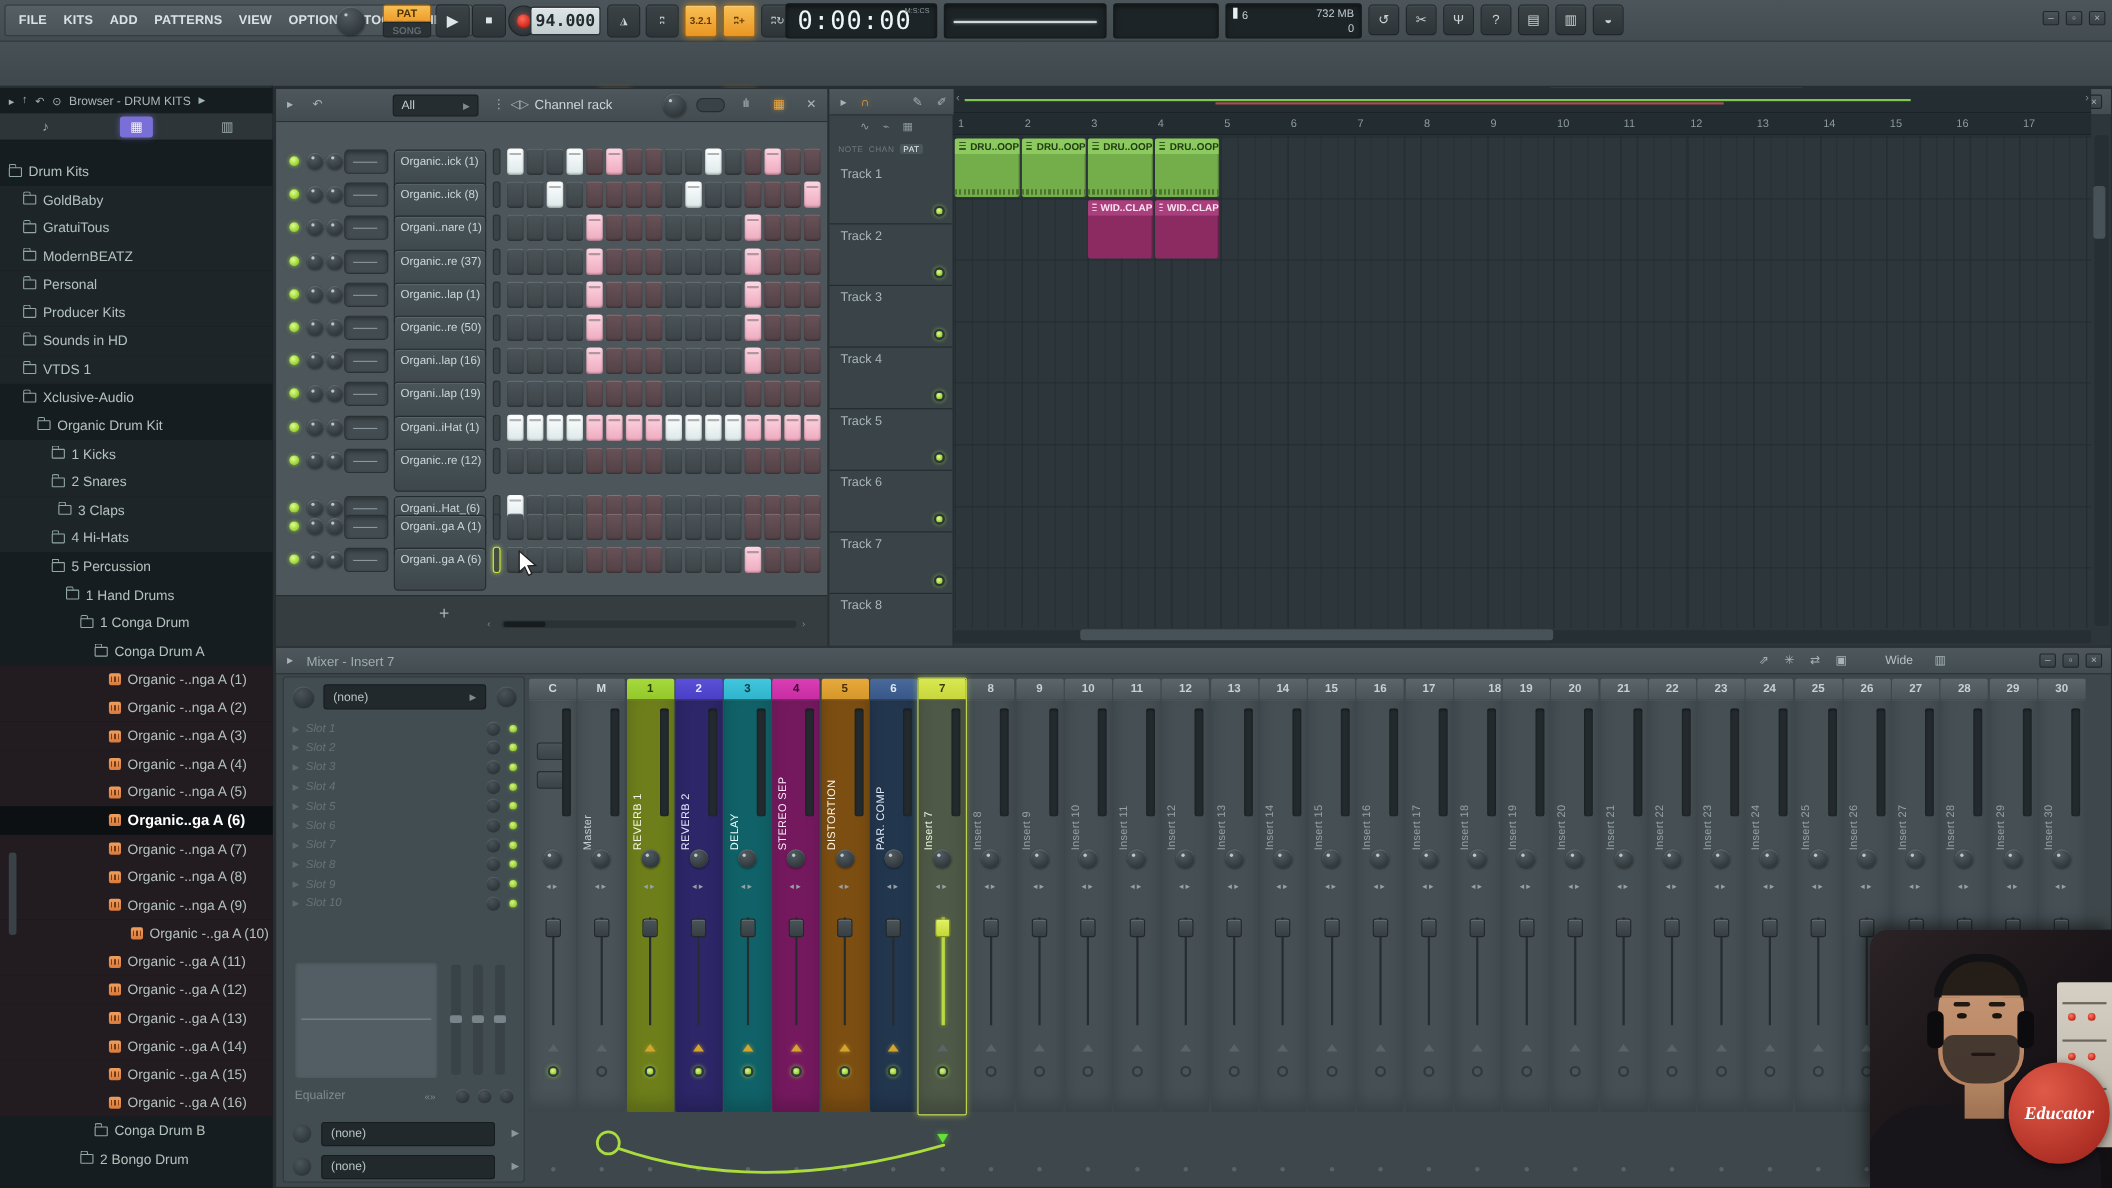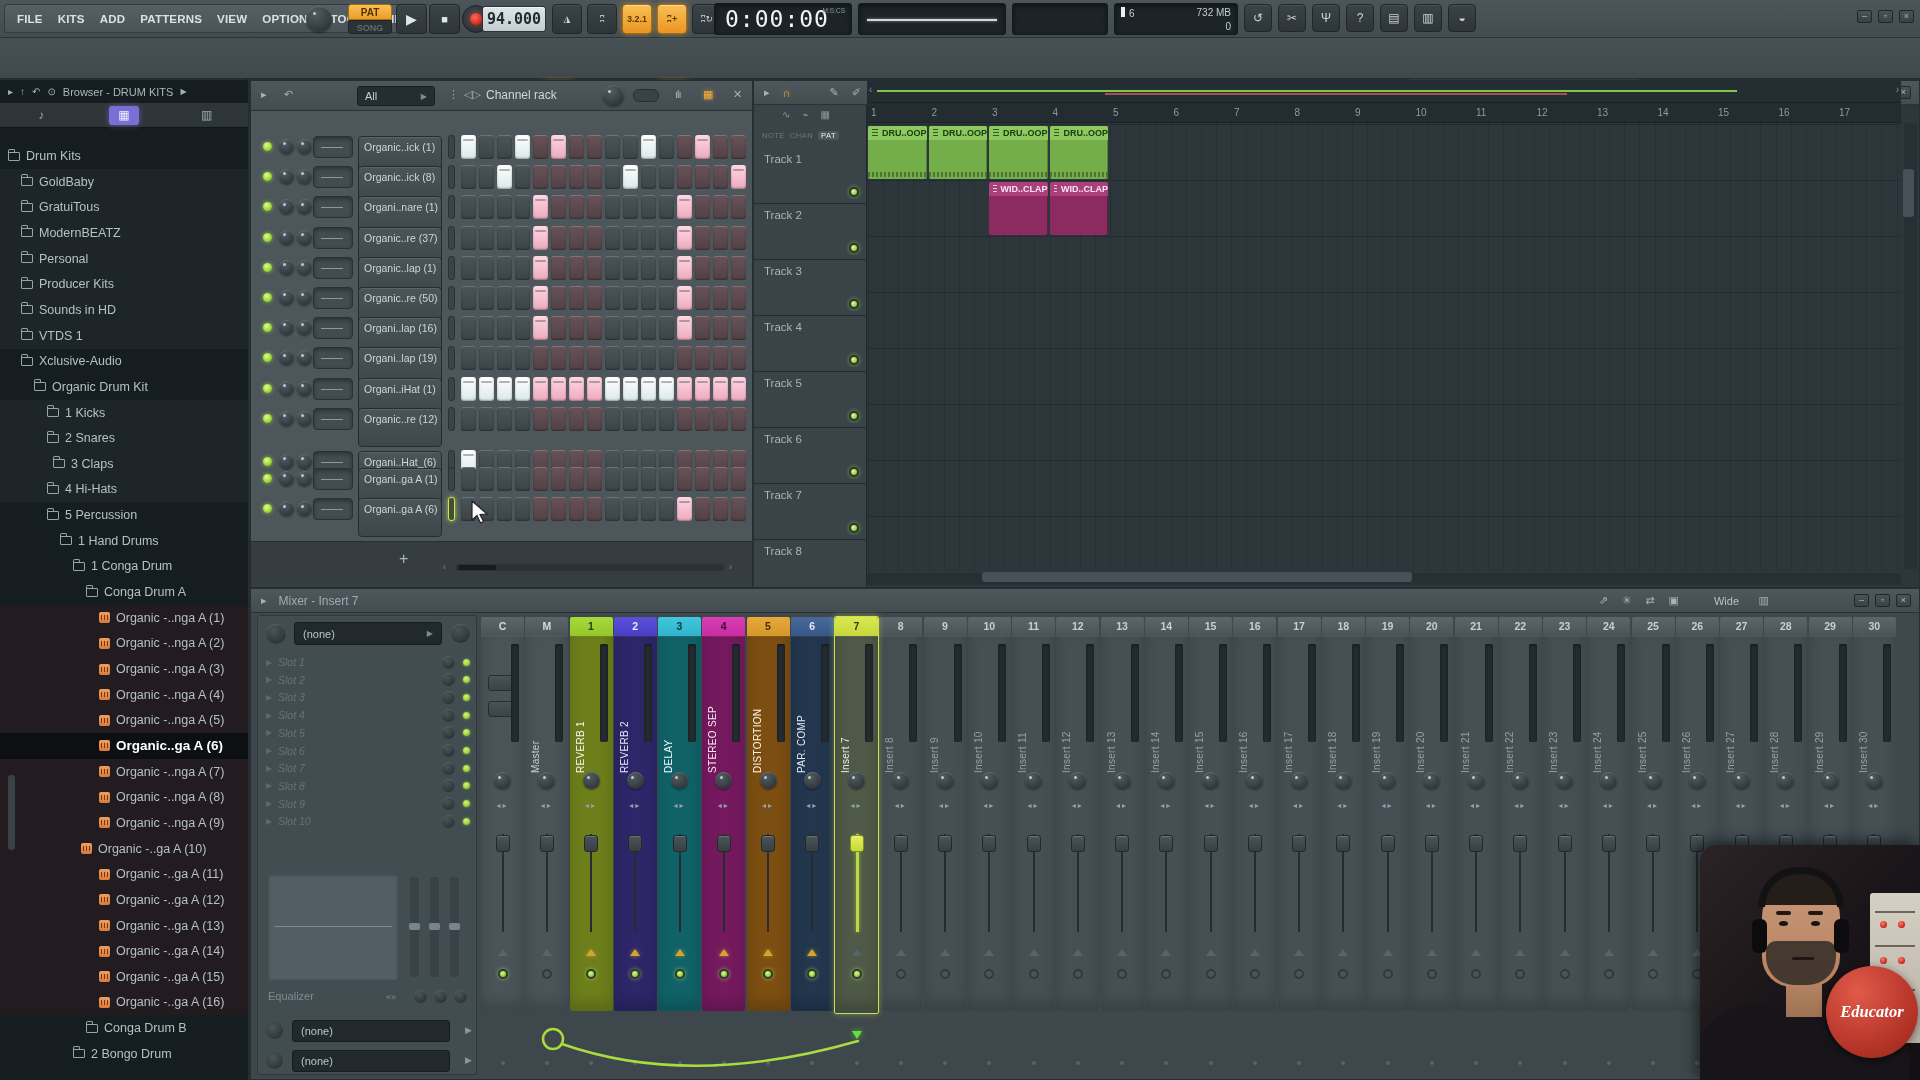--- a/index.html
+++ b/index.html
@@ -436,21 +436,21 @@
           <span>Organic -..nga A (7)</span>
         </div>
         <div class="bitem sampzone" style="top: 654.25px; padding-left: 99px;">
           <span class="sico"></span>
           <span>Organic -..nga A (8)</span>
         </div>
         <div class="bitem sampzone" style="top: 679.9px; padding-left: 99px;">
           <span class="sico"></span>
           <span>Organic -..nga A (9)</span>
         </div>
-        <div class="bitem sampzone" style="top: 705.55px; padding-left: 81px;">
+        <div class="bitem sampzone" style="top: 705.55px; padding-left: 119px;">
           <span class="sico"></span>
           <span>Organic -..ga A (10)</span>
         </div>
         <div class="bitem sampzone" style="top: 731.2px; padding-left: 99px;">
           <span class="sico"></span>
           <span>Organic -..ga A (11)</span>
         </div>
         <div class="bitem sampzone" style="top: 756.85px; padding-left: 99px;">
           <span class="sico"></span>
           <span>Organic -..ga A (12)</span>
@@ -1330,21 +1330,21 @@
           <div class="knob panKnob"></div>
           <div class="sepArrows">◂▸</div>
           <div class="fgroove"></div>
           <div class="fhandle"></div>
           <div class="sendArrow"></div>
           <div class="sled2"></div>
           <div class="btri"></div>
           <div class="bdot"></div>
         </div>
         <div class="strip" style="left: 1070.75px;">
-          <div class="shead" style="background: linear-gradient(rgb(91, 101, 106), rgb(73, 83, 88)); color: rgb(198, 208, 210);">18</div>
+          <div class="shead" style="background: linear-gradient(rgb(91, 101, 106), rgb(73, 83, 88)); color: rgb(198, 208, 210); text-align: right;">18</div>
           <div class="sbody" style="background: rgb(69, 79, 84);"></div>
           <div class="slabel" style="color: rgb(149, 161, 165);">Insert 18</div>
           <div class="meterSlot"></div>
           <div class="knob panKnob"></div>
           <div class="sepArrows">◂▸</div>
           <div class="fgroove"></div>
           <div class="fhandle"></div>
           <div class="sendArrow"></div>
           <div class="sled2"></div>
           <div class="btri"></div>

